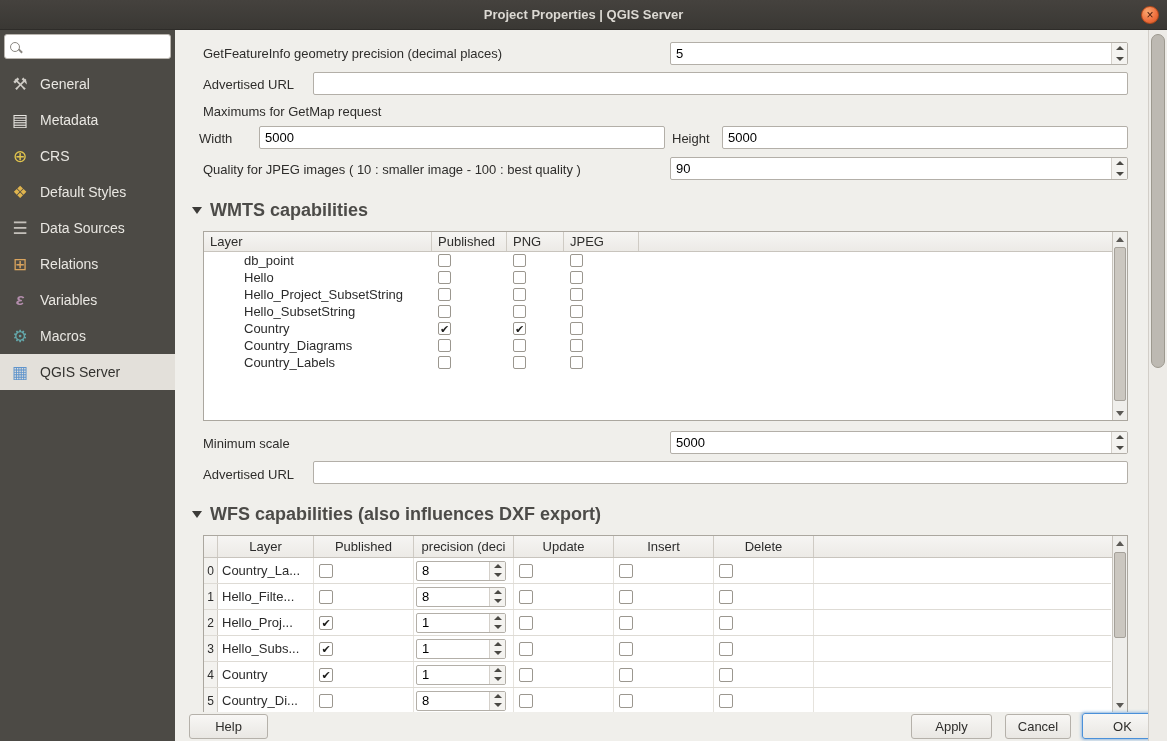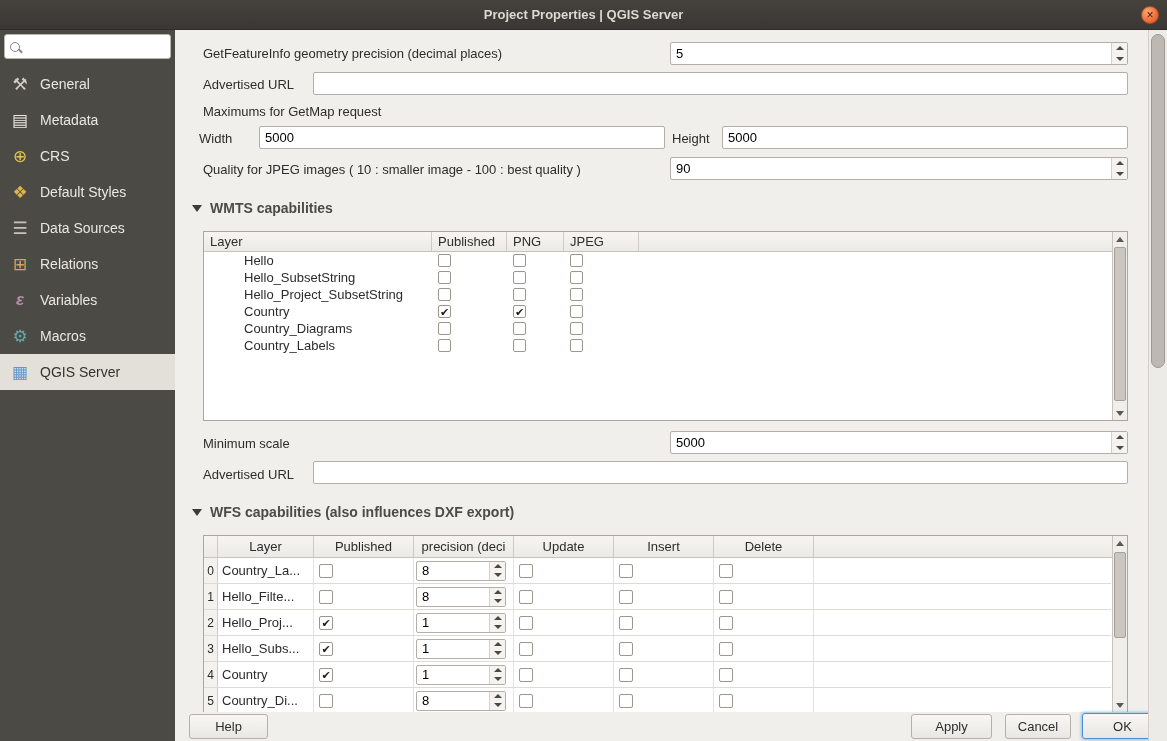--- a/index.html
+++ b/index.html
@@ -33,21 +33,21 @@
 
   .spinbox{position:absolute;height:23px;background:#fff;border:1px solid #b3afa8;border-radius:2px;display:flex;overflow:hidden}
   .spin-input{flex:1;border:none;outline:none;padding:0 5px;font:inherit;background:transparent;min-width:0}
   .spin-btns{width:16px;display:flex;flex-direction:column;border-left:1px solid #d4d0ca;background:#f4f3f0;cursor:pointer}
   .arr{flex:1;display:flex;align-items:center;justify-content:center}
   .arr.up::after{content:"";border-left:4px solid transparent;border-right:4px solid transparent;border-bottom:4px solid #4a4944}
   .arr.dn::after{content:"";border-left:4px solid transparent;border-right:4px solid transparent;border-top:4px solid #4a4944}
 
   .section-header{position:absolute;display:flex;align-items:center;gap:8px;cursor:pointer}
   .tri{width:0;height:0;border-left:5px solid transparent;border-right:5px solid transparent;border-top:7px solid #3c3b38}
-  .section-title{font-weight:bold;color:#4c4b48;font-size:14px}
+  .section-title{font-weight:bold;color:#4c4b48;font-size:18px}
 
   input[type=checkbox]{appearance:none;-webkit-appearance:none;width:14px;height:14px;border:1px solid #9b978f;border-radius:2px;background:#fff;cursor:pointer;flex:0 0 auto}
   input[type=checkbox]:checked::after{content:"✔";display:block;font-size:11px;line-height:12px;text-align:center;color:#1d1d1b}
 
   
   .wmts-table{position:absolute;left:28px;top:201px;width:925px;height:190px;background:#fff;border:1px solid #aba79f;overflow:hidden}
   .wt-head{display:flex;height:20px;background:linear-gradient(#f6f5f3,#eceae6);border-bottom:1px solid #c8c4bd}
   .wt-head .th{padding:2px 0 0 6px;font-size:13px;color:#2e2d2b;border-right:1px solid #cfcbc4;white-space:nowrap;overflow:hidden}
   .wt-layer{width:228px;flex:0 0 auto}
   .wt-pub{width:75px;flex:0 0 auto}
@@ -181,45 +181,57 @@
   <div class="wmts-table">
     <div class="wt-head">
       <div class="th wt-layer">Layer</div>
       <div class="th wt-pub">Published</div>
       <div class="th wt-png">PNG</div>
       <div class="th wt-jpeg">JPEG</div>
       <div class="th wt-fill"></div>
     </div>
     <div class="wt-body" style="margin-right:16px">
       <div class="wt-row">
+        <div class="wt-layer">db_point</div>
+        <div class="wt-pub">
+            <input type="checkbox" style="">
+          </div>
+        <div class="wt-png">
+            <input type="checkbox" style="">
+          </div>
+        <div class="wt-jpeg">
+            <input type="checkbox" style="">
+          </div>
+      </div>
+      <div class="wt-row">
         <div class="wt-layer">Hello</div>
         <div class="wt-pub">
             <input type="checkbox" style="">
           </div>
         <div class="wt-png">
             <input type="checkbox" style="">
           </div>
         <div class="wt-jpeg">
             <input type="checkbox" style="">
           </div>
       </div>
       <div class="wt-row">
+        <div class="wt-layer">Hello_Project_SubsetString</div>
+        <div class="wt-pub">
+            <input type="checkbox" style="">
+          </div>
+        <div class="wt-png">
+            <input type="checkbox" style="">
+          </div>
+        <div class="wt-jpeg">
+            <input type="checkbox" style="">
+          </div>
+      </div>
+      <div class="wt-row">
         <div class="wt-layer">Hello_SubsetString</div>
-        <div class="wt-pub">
-            <input type="checkbox" style="">
-          </div>
-        <div class="wt-png">
-            <input type="checkbox" style="">
-          </div>
-        <div class="wt-jpeg">
-            <input type="checkbox" style="">
-          </div>
-      </div>
-      <div class="wt-row">
-        <div class="wt-layer">Hello_Project_SubsetString</div>
         <div class="wt-pub">
             <input type="checkbox" style="">
           </div>
         <div class="wt-png">
             <input type="checkbox" style="">
           </div>
         <div class="wt-jpeg">
             <input type="checkbox" style="">
           </div>
       </div>

